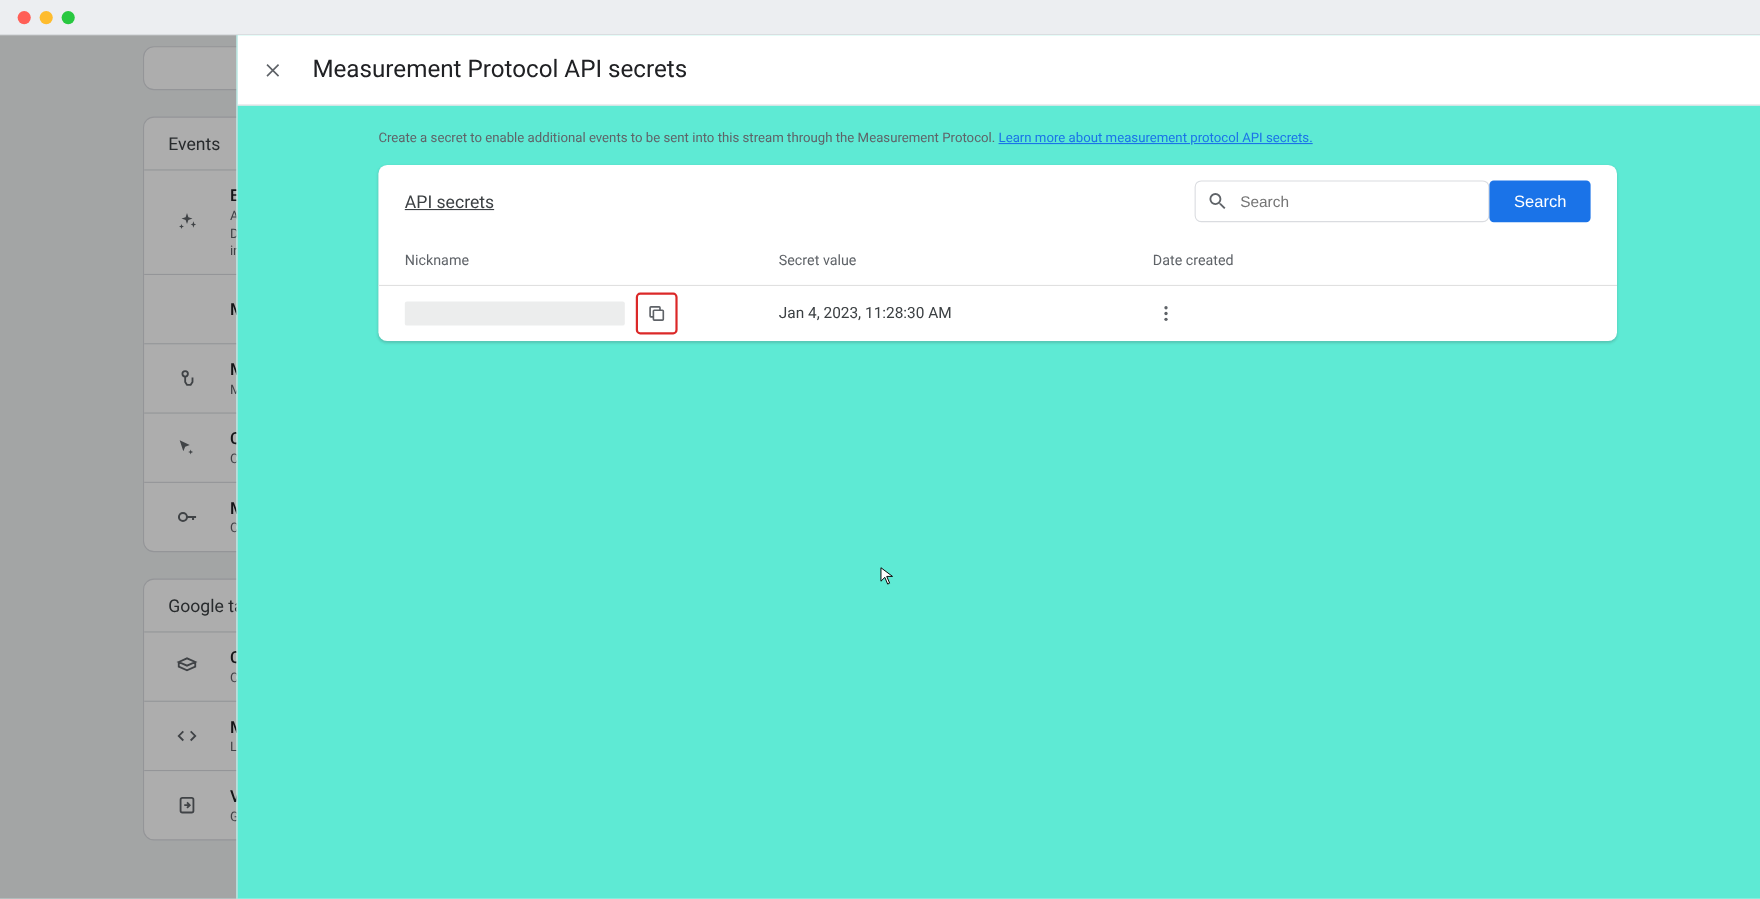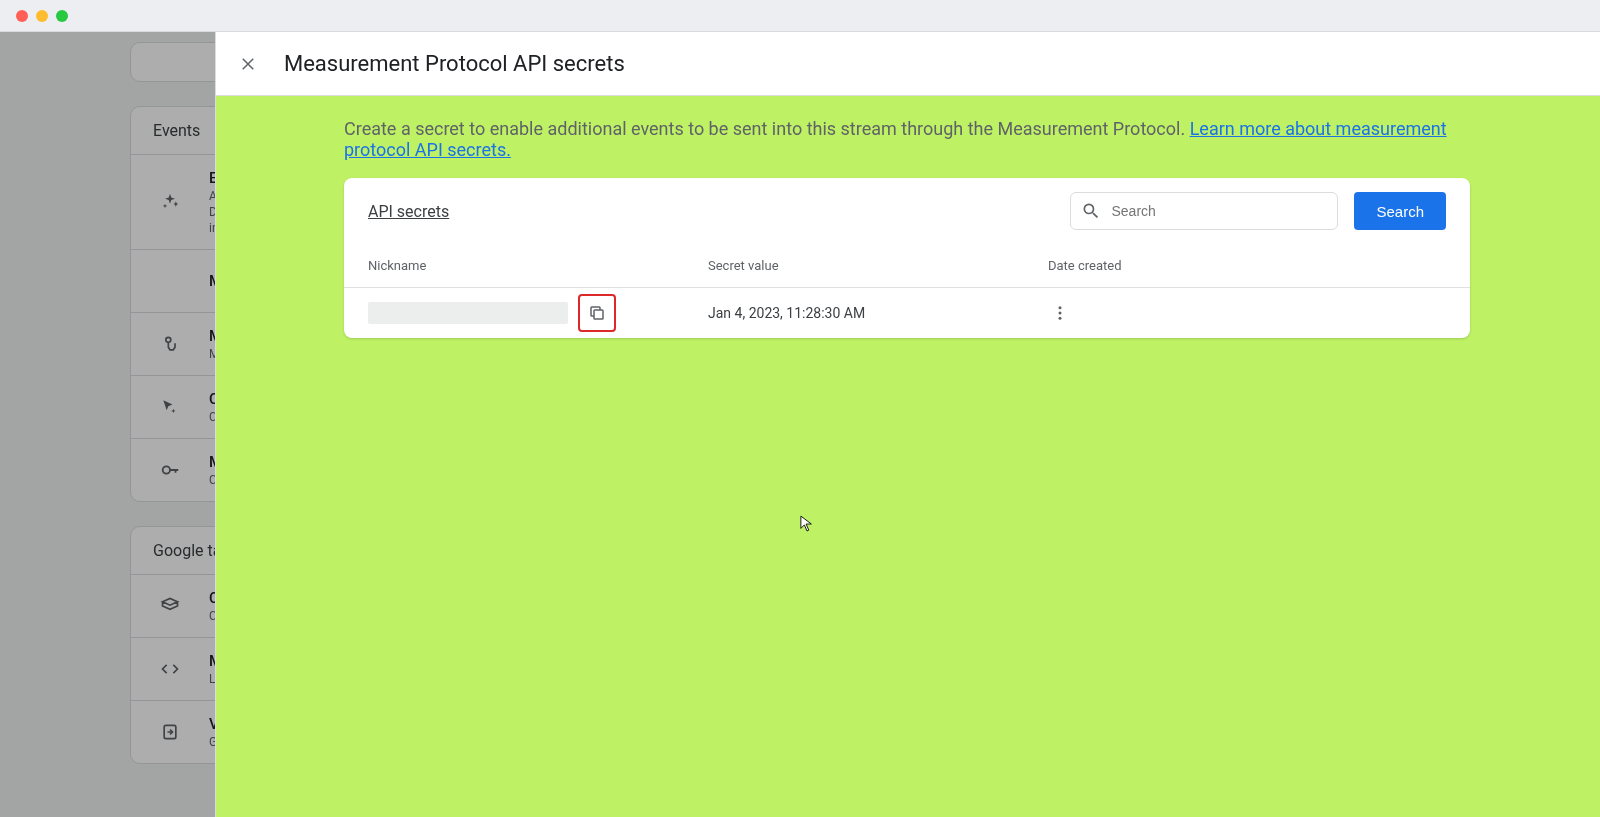--- a/index.html
+++ b/index.html
@@ -67,21 +67,21 @@
   }
   .bg-row .text { display:flex; flex-direction:column; }
   .bg-row .title { font-size: 15px; color:#202124; font-weight: 500;}
   .bg-row .sub { font-size: 12px; color:#5f6368; margin-top:2px;}
   .sparkle-icon { color:#1a73e8; }
 
   
   .modal {
     position: absolute;
     top: 32px; left: 215px; right: 0; bottom: 0;
-    background: #bef264;
+    background: #5eead4;
     border-left: 1px solid #dadce0;
     z-index: 10;
   }
   .modal-header {
     background: #fff;
     border-bottom: 1px solid #dadce0;
     height: 64px;
     display: flex;
     align-items: center;
     padding: 0 20px;
@@ -96,39 +96,39 @@
   }
   .modal-title {
     font-size: 22px;
     color: #202124;
     font-weight: 400;
   }
   .modal-body {
     padding: 22px 130px 0 128px;
   }
   .intro-line {
-    font-size: 18px;
+    font-size: 12px;
     color: #5f6368;
     margin-bottom: 18px;
   }
   .intro-line a { color: #1a73e8; text-decoration: underline; }
 
   .card {
     background: #fff;
     border-radius: 8px;
     box-shadow: 0 1px 2px rgba(60,64,67,0.12), 0 1px 3px rgba(60,64,67,0.1);
     overflow: hidden;
   }
   .card-toolbar {
     display:flex; align-items:center; justify-content: space-between;
     padding: 14px 24px;
     gap: 16px;
   }
   .card-toolbar-left { font-size: 16px; color:#3c4043;text-decoration:underline; }
-  .card-toolbar-right { display:flex; align-items:flex-end; gap:16px; }
+  .card-toolbar-right { display:flex; align-items:flex-end; }
   .search-box {
     display:flex; align-items:center;
     border: 1px solid #dadce0;
     border-radius: 6px;
     height: 38px; width: 268px;
     padding: 0 10px;
     gap: 10px;
     color:#5f6368;
     background:#fff;
   }

